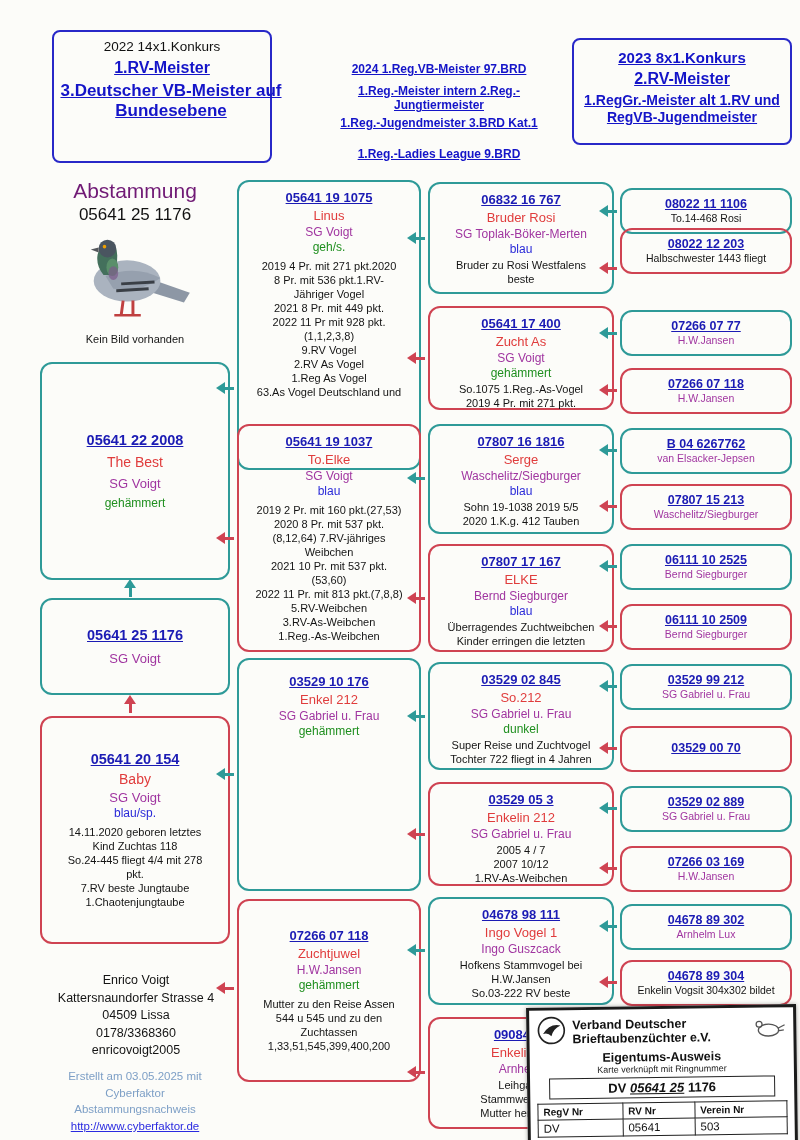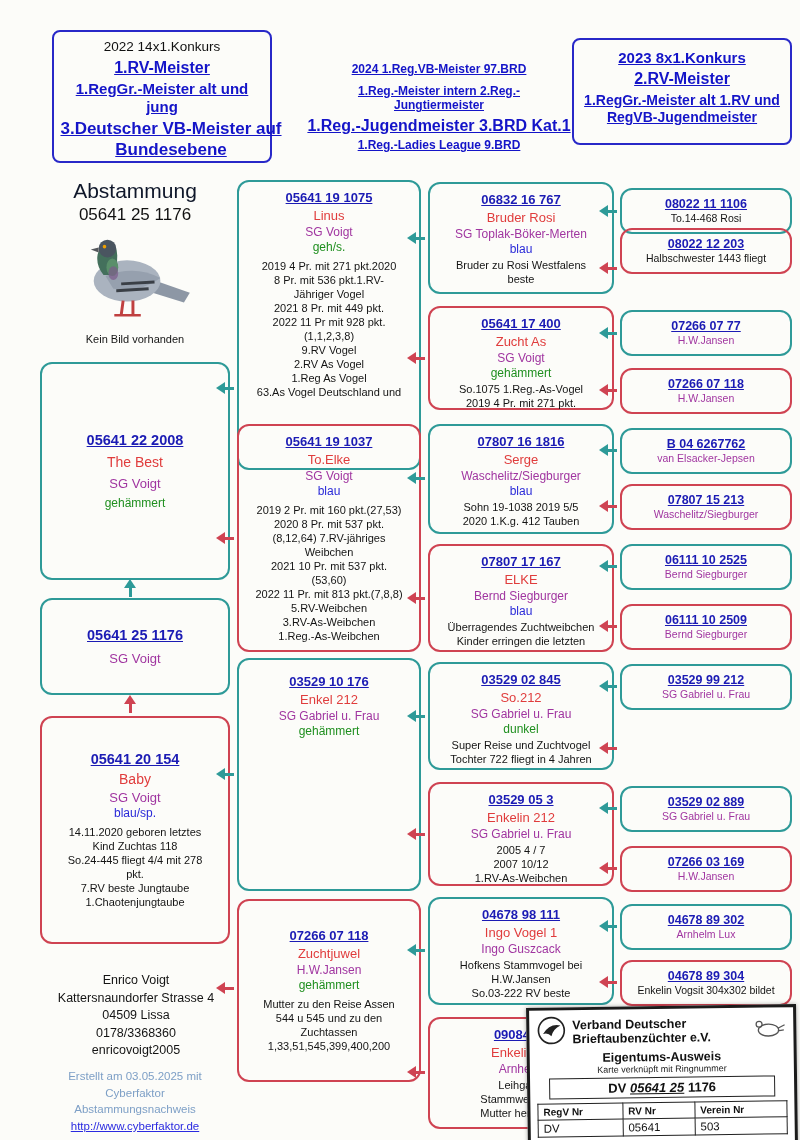--- a/index.html
+++ b/index.html
@@ -38,21 +38,21 @@
   .arr .shaft { position:absolute; left:8px; top:5px; width:10px; height:3px; }
   .arr.teal .head { border-right-color:var(--teal); } .arr.teal .shaft { background:var(--teal); }
   .arr.red  .head { border-right-color:var(--red);  } .arr.red  .shaft { background:var(--red);  }
   .arrv { position:absolute; width:13px; height:19px; }
   .arrv .head { position:absolute; left:0; top:0; width:0; height:0;
                 border-left:6.5px solid transparent; border-right:6.5px solid transparent; border-bottom:9px solid; }
   .arrv .shaft { position:absolute; left:5px; top:8px; width:3px; height:10px; }
   .arrv.teal .head { border-bottom-color:var(--teal); } .arrv.teal .shaft { background:var(--teal); }
   .arrv.red  .head { border-bottom-color:var(--red);  } .arrv.red  .shaft { background:var(--red);  }
   
-  .title { position:absolute; left:36px; top:179px; width:198px; text-align:center; font-size:21px; color:#0f172a; }
+  .title { position:absolute; left:36px; top:179px; width:198px; text-align:center; font-size:21px; color:#701a75; }
   .title-ring { position:absolute; left:36px; top:205px; width:198px; text-align:center; font-size:17px; color:#111; }
   .no-image { position:absolute; left:36px; top:333px; width:198px; text-align:center; font-size:11px; }
   .contact { position:absolute; left:34px; top:972px; width:204px; text-align:center; font-size:12.5px; line-height:1.4; }
   .footer { position:absolute; left:28px; top:1068px; width:214px; text-align:center; font-size:11.5px; line-height:1.45; color:#7d9fc6; }
   .footer a { color:#2a2ae0; text-decoration:underline; font-size:11.5px; }
   
   .card { position:absolute; left:527px; top:1006px; width:270px; height:140px; background:#fff;
           border:3px solid #1b1b1b; transform:rotate(-0.8deg); z-index:20; padding:5px 7px 0; box-shadow:0 0 4px rgba(0,0,0,.35); }
   .card-head { display:flex; align-items:center; gap:6px; }
   .card-org { font-weight:bold; font-size:12.5px; line-height:1.15; text-align:left; flex:1; color:#111; }
@@ -65,28 +65,27 @@
   .card-table td { font-size:11.5px; }
 </style>
 </head>
 <body>
 
 <div class="page">
 
   <div class="hbox" style="left:52px; top:30px; width:220px; height:133px; padding-top:7px;">
     <div style="font-size:13.5px; margin-bottom:4px; color:#111;">2022    14x1.Konkurs</div>
     <div class="blue-line" style="font-size:16px;">1.RV-Meister</div>
-    <div class="blue-line" style="font-size:15px; width:198px; margin:2px auto 0;">1.RegGr.-Meister alt und jung</div>
     <div class="blue-line" style="font-size:17px; width:234px; margin:3px auto 0;">3.Deutscher VB-Meister auf Bundesebene</div>
   </div>
 
   <div style="position:absolute; left:305px; top:62px; width:268px; text-align:center;">
     <div class="blue-line" style="font-size:12px; margin-bottom:7px;">2024 1.Reg.VB-Meister 97.BRD</div>
     <div class="blue-line" style="font-size:12px; width:210px; margin:0 auto 3px;">1.Reg.-Meister intern 2.Reg.-Jungtiermeister</div>
-    <div class="blue-line" style="font-size:16px; margin-bottom:3px;">1.Reg.-Jugendmeister   3.BRD Kat.1</div>
+    <div class="blue-line" style="font-size:12px; margin-bottom:16px;">1.Reg.-Jugendmeister   3.BRD Kat.1</div>
     <div class="blue-line" style="font-size:12px;">1.Reg.-Ladies League   9.BRD</div>
   </div>
 
   <div class="hbox" style="left:572px; top:38px; width:220px; height:107px; padding-top:9px;">
     <div class="blue-line" style="font-size:15px;">2023  8x1.Konkurs</div>
     <div class="blue-line" style="font-size:16px; margin-top:2px;">2.RV-Meister</div>
     <div class="blue-line" style="font-size:14px; width:205px; margin:3px auto 0;">1.RegGr.-Meister alt 1.RV und RegVB-Jugendmeister</div>
   </div>
 
   <div class="title">Abstammung</div>
@@ -303,20 +302,24 @@
     <div class="ring">06111 10 2525</div>
     <div class="sub" style="color: rgb(160, 53, 160);">Bernd Siegburger</div>
   </div>
   <div class="sbox red" style="top:604px;">
     <div class="ring">06111 10 2509</div>
     <div class="sub" style="color: rgb(160, 53, 160);">Bernd Siegburger</div>
   </div>
   <div class="sbox teal" style="top:664px;">
     <div class="ring">03529 99 212</div>
     <div class="sub" style="color: rgb(160, 53, 160);">SG Gabriel u. Frau</div>
+  </div>
+  <div class="sbox red" style="top:726px;">
+    <div class="ring">03529 00 70</div>
+    <div class="sub" style="color: rgb(20, 20, 20);"></div>
   </div>
   <div class="sbox teal" style="top:786px;">
     <div class="ring">03529 02 889</div>
     <div class="sub" style="color: rgb(160, 53, 160);">SG Gabriel u. Frau</div>
   </div>
   <div class="sbox red" style="top:846px;">
     <div class="ring">07266 03 169</div>
     <div class="sub" style="color: rgb(160, 53, 160);">H.W.Jansen</div>
   </div>
   <div class="sbox teal" style="top:904px;">

